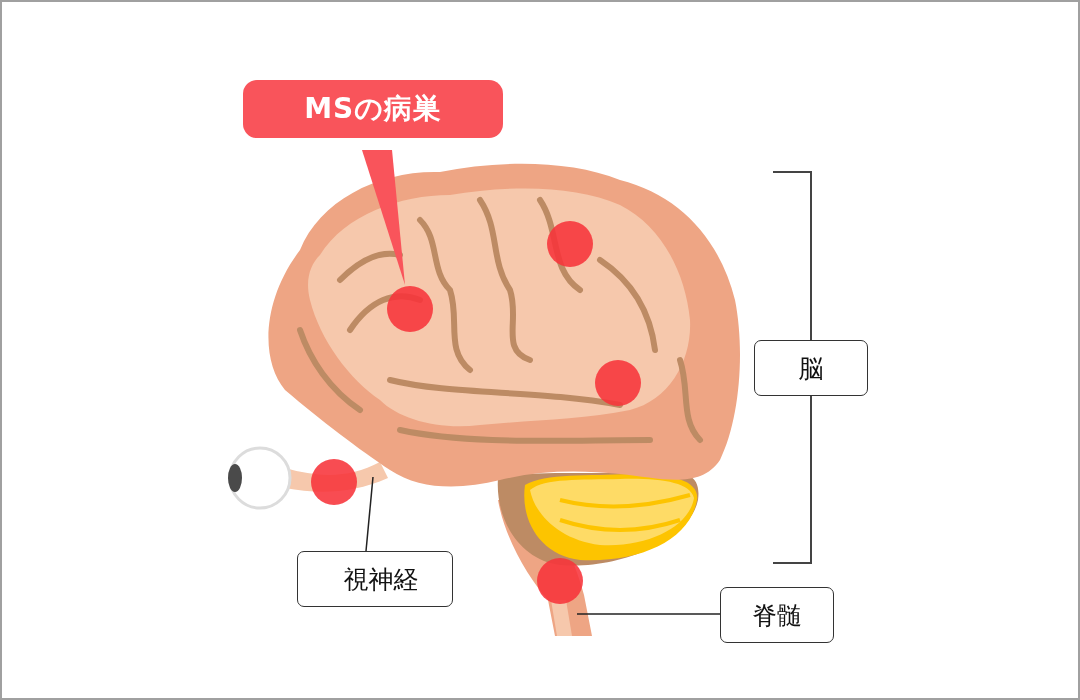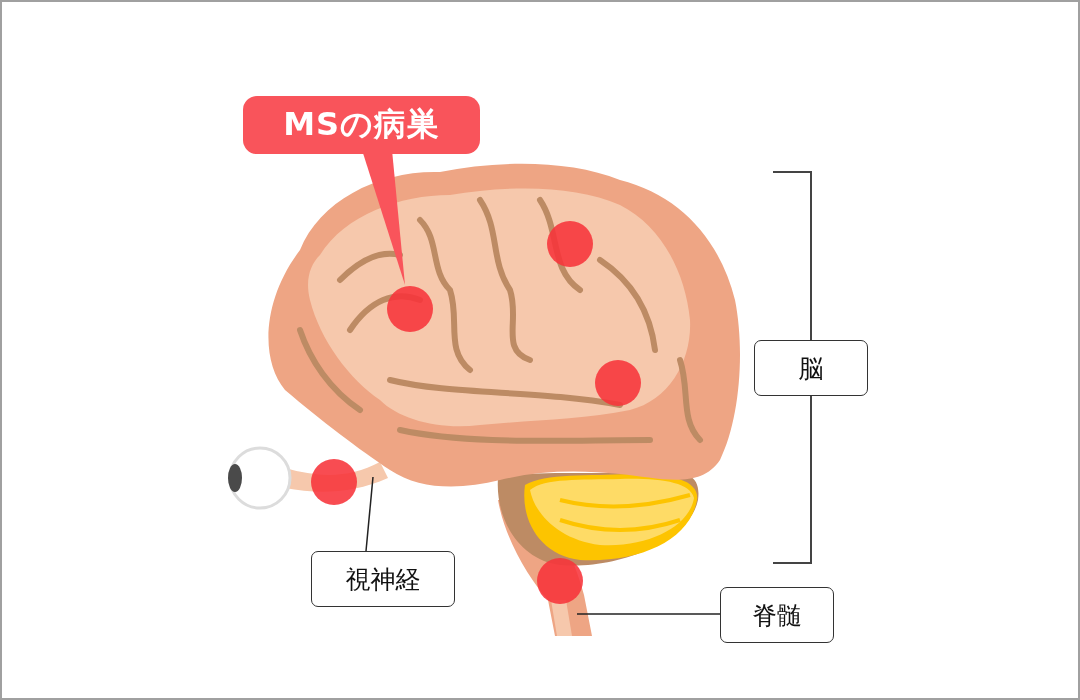--- a/index.html
+++ b/index.html
@@ -1,24 +1,24 @@
 <!DOCTYPE html>
 <html><head>
 <meta charset="utf-8">
 <style>
   html, body { margin:0; padding:0; }
   body { width:1080px; height:700px; overflow:hidden; background:#ffffff; font-family:"DejaVu Sans", sans-serif; }
   .frame { position:absolute; left:0; top:0; width:1076px; height:696px; border:2px solid #a0a0a0; background:#fff; }
   svg.scene { position:absolute; left:0; top:0; }
-  .callout { position:absolute; left:243px; top:96px; width:237px; height:58px; background:#f9545b; border-radius:14px;
-             color:#fff; font-weight:bold; font-size:32px; display:flex; align-items:center; justify-content:center; letter-spacing:1px; }
+  .callout { position:absolute; left:243px; top:80px; width:260px; height:58px; background:#f9545b; border-radius:14px;
+             color:#fff; font-weight:bold; font-size:28px; display:flex; align-items:center; justify-content:center; letter-spacing:1px; }
   .label-box { position:absolute; background:#fff; border:1.5px solid #333; border-radius:7px; color:#111;
                font-size:25px; display:flex; align-items:center; justify-content:center; }
   #lbl-brain { left:754px; top:340px; width:112px; height:54px; }
-  #lbl-optic { left:311px; top:551px; width:142px; height:54px; }
+  #lbl-optic { left:297px; top:551px; width:142px; height:54px;padding-left:12px; }
   #lbl-spine { left:720px; top:587px; width:112px; height:54px; }
 </style>
 </head>
 <body>
 
 <div class="frame"></div>
 
 <svg class="scene" width="1080" height="700" viewBox="0 0 1080 700">
 
   <g stroke="#444" stroke-width="2" fill="none">

